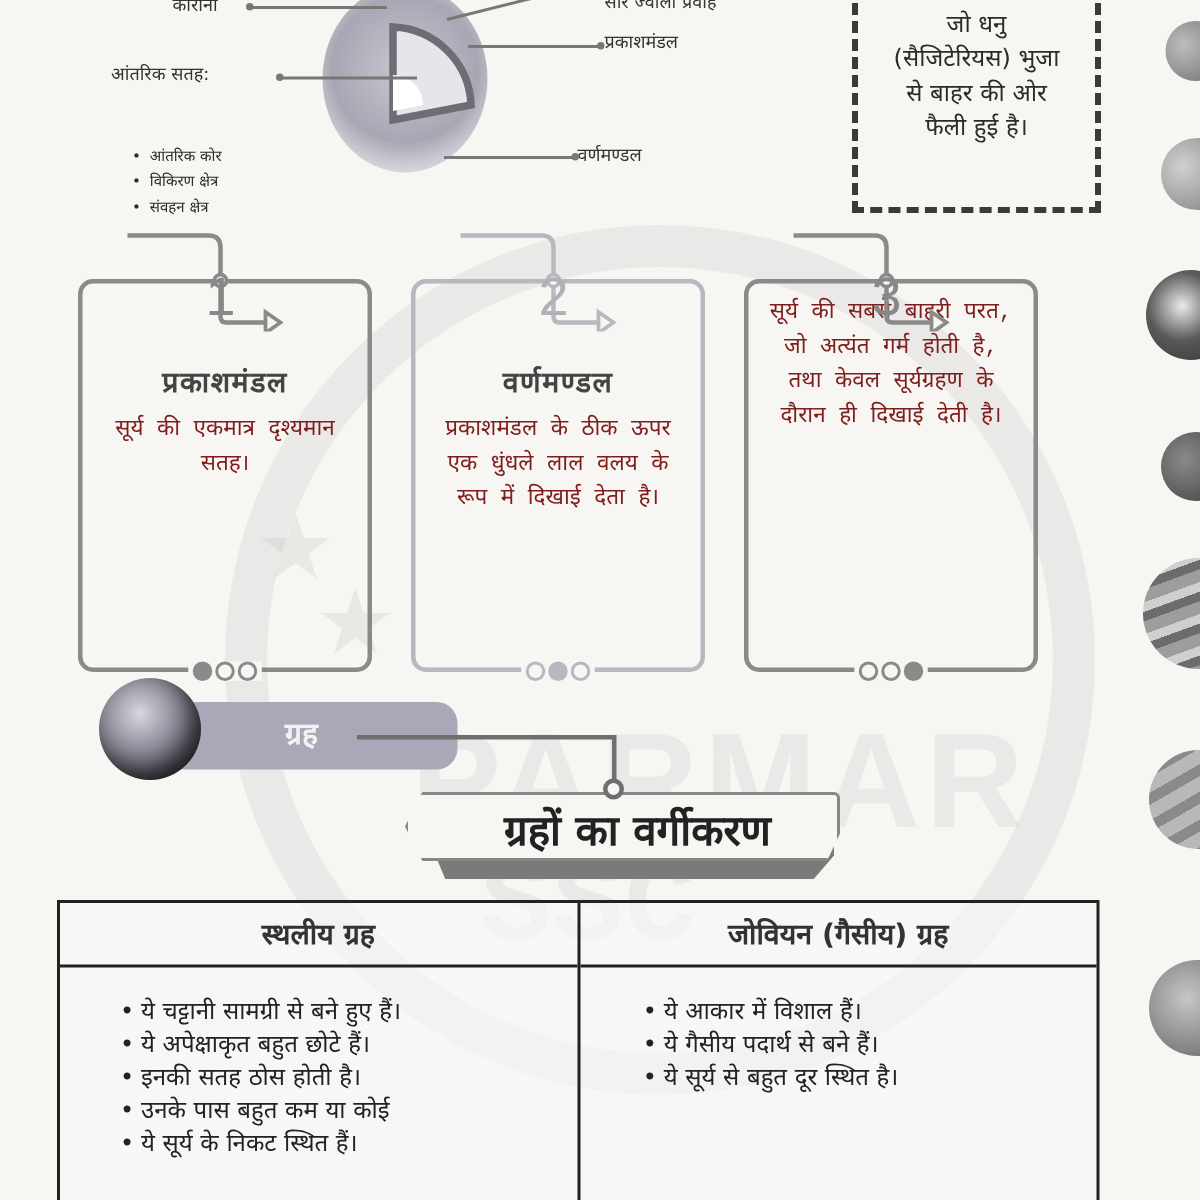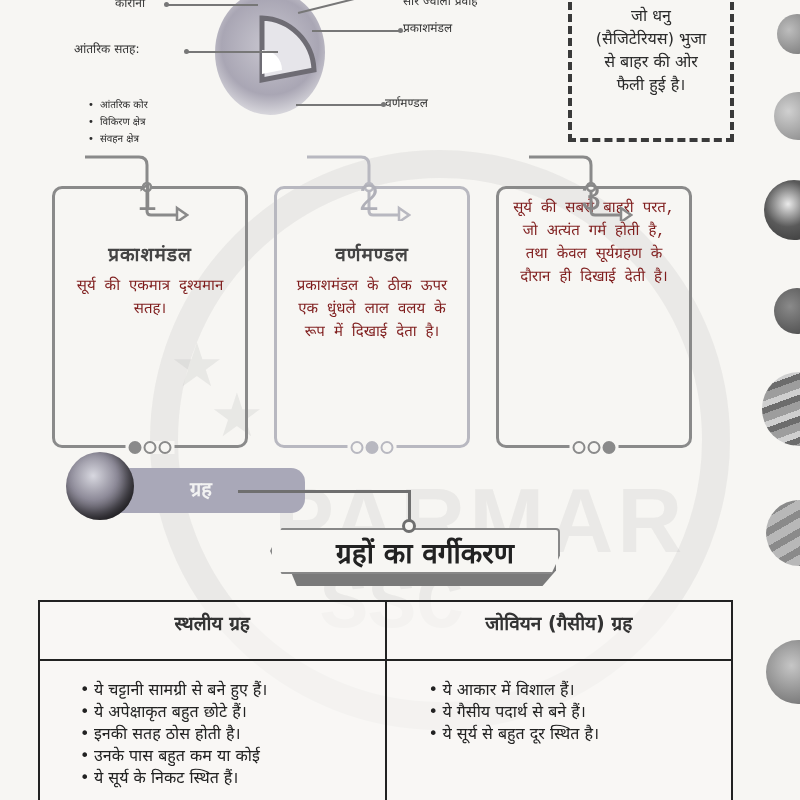--- a/index.html
+++ b/index.html
@@ -54,21 +54,21 @@
   .graha-dot { position: absolute; left: 402px; top: 519px; width: 14px; height: 14px; border-radius: 50%; border: 3px solid #6f6f6f; background: #f7f6f3; z-index: 5; }
 
   .class-banner { position: absolute; left: 270px; top: 528px; width: 290px; height: 46px; background: #f7f6f3; border: 2px solid #888; border-radius: 4px; clip-path: polygon(4% 0, 100% 0, 100% 60%, 97% 100%, 4% 100%, 0 50%); z-index: 3; }
   .class-banner-shadow { position: absolute; left: 286px; top: 560px; width: 270px; height: 26px; background: #7a7a7a; clip-path: polygon(0 0, 100% 0, 100% 40%, 95% 100%, 4% 100%); z-index: 2; }
   .class-title { position: absolute; left: 280px; top: 533px; width: 290px; text-align: center; font-size: 28px; font-weight: bold; color: #222; z-index: 4; }
 
   
   .table { position: absolute; left: 38px; top: 600px; width: 695px; height: 220px; border: 2px solid #222; z-index: 3; display: flex; background: rgba(250,249,246,0.6); }
   .col { flex: 1; display: flex; flex-direction: column; }
   .col + .col { border-left: 2px solid #222; }
-  .col-head { height: 59px; border-bottom: 2px solid #222; text-align: center; font-size: 19px; font-weight: bold; line-height: 43px; color: #333; }
+  .col-head { height: 43px; border-bottom: 2px solid #222; text-align: center; font-size: 19px; font-weight: bold; line-height: 43px; color: #333; }
   .col-body { padding: 18px 0 0 40px; }
   .col.c2 .col-body { padding-left: 42px; }
   .col-body ul { list-style: none; }
   .col-body li { position: relative; font-size: 16px; line-height: 22px; padding-left: 14px; color: #222; }
   .col-body li::before { content: "•"; position: absolute; left: 0; }
 </style>
 </head>
 <body>
 
 <div class="watermark"></div>

